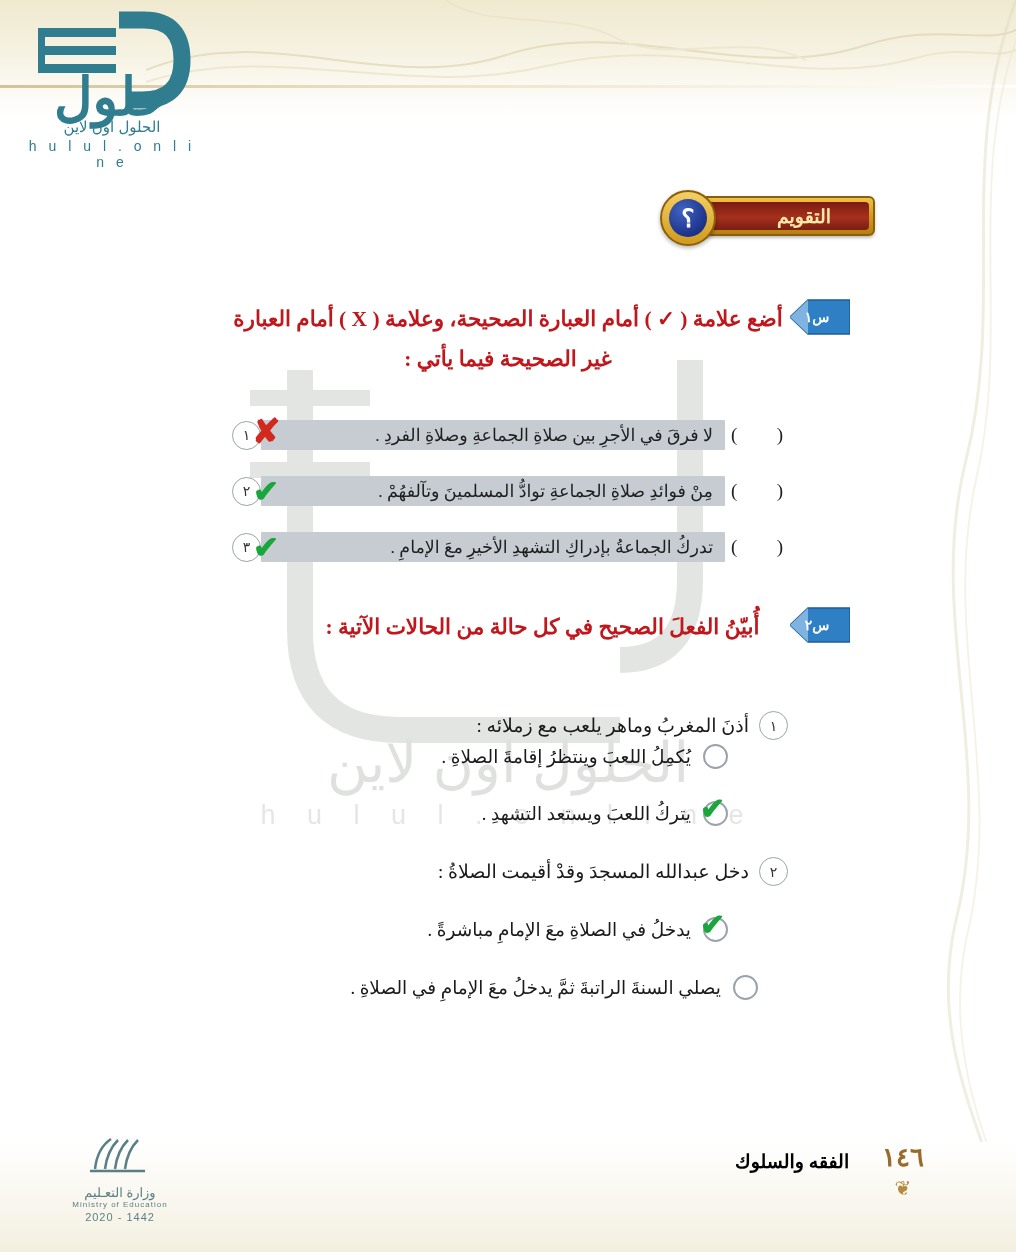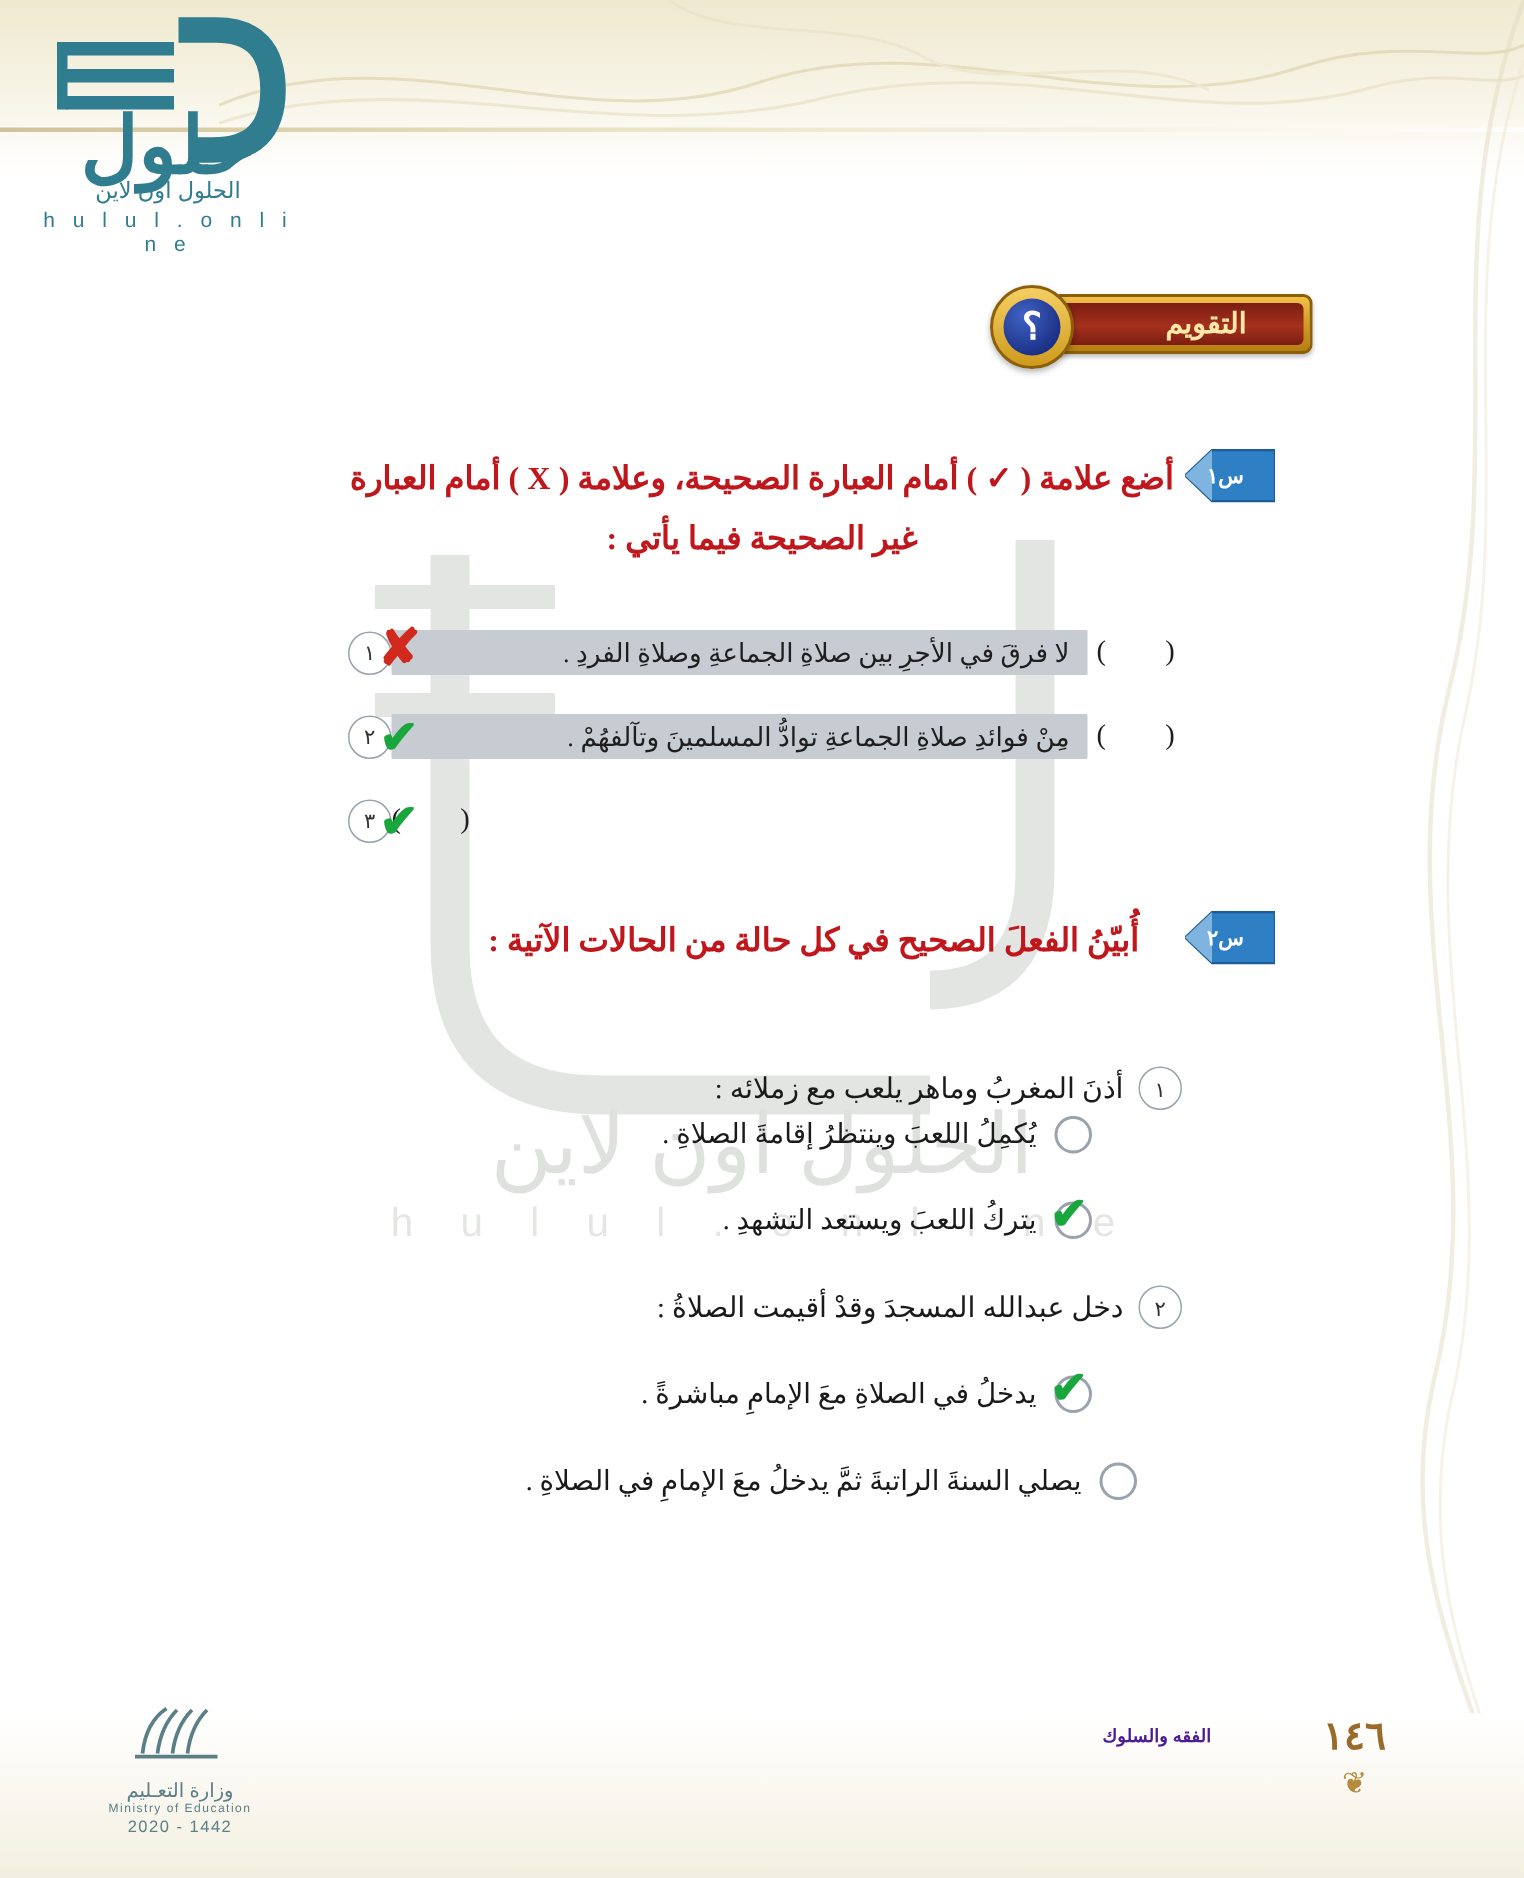--- a/index.html
+++ b/index.html
@@ -352,24 +352,24 @@
     top: 1176px;
     width: 70px;
     text-align: center;
     font-size: 20px;
     color: #b58a3c;
   }
   .footer-subject {
     position: absolute;
     left: 735px;
     top: 1150px;
-    font-size: 12px;
-    font-weight: bold;
-    color: #4c1d95;
-    font-family: Liberation Sans, sans-serif;
+    font-size: 19px;
+    font-weight: bold;
+    color: #000000;
+    font-family: Liberation Serif, serif;
   }
   .moe {
     position: absolute;
     left: 60px;
     top: 1135px;
     width: 120px;
     text-align: center;
     color: #5b7f86;
   }
   .moe-ar {
@@ -465,20 +465,21 @@
 
   <div class="stmt" style="top:474px; left:232px;">
     <span class="paren">(&nbsp;&nbsp;)</span>
     <span class="stmt-bar" style="width:440px;">مِنْ فوائدِ صلاةِ الجماعةِ توادُّ المسلمينَ وتآلفهُمْ .</span>
     <span class="stmt-num">٢</span>
   </div>
   <span class="mark mark-check" style="top:473px; left:253px;">✔</span>
 
   <div class="stmt" style="top:530px; left:232px;">
     <span class="paren">(&nbsp;&nbsp;)</span>
+    <span class="stmt-bar" style="width:440px;">تدركُ الجماعةُ بإدراكِ التشهدِ الأخيرِ معَ الإمامِ .</span>
     <span class="stmt-num">٣</span>
   </div>
   <span class="mark mark-check" style="top:529px; left:253px;">✔</span>
 
   <div class="q-marker" style="top:605px; left:790px;">
     <svg class="arrow" viewBox="0 0 60 40">
       <path d="M0,20 L18,3 L60,3 L60,37 L18,37 Z" fill="#2f7fc4" stroke="#1d5d97" stroke-width="1.5"></path>
       <path d="M0,20 L18,3 L18,37 Z" fill="#7fb4e0"></path>
     </svg>
     <div class="q-label">س٢</div>

